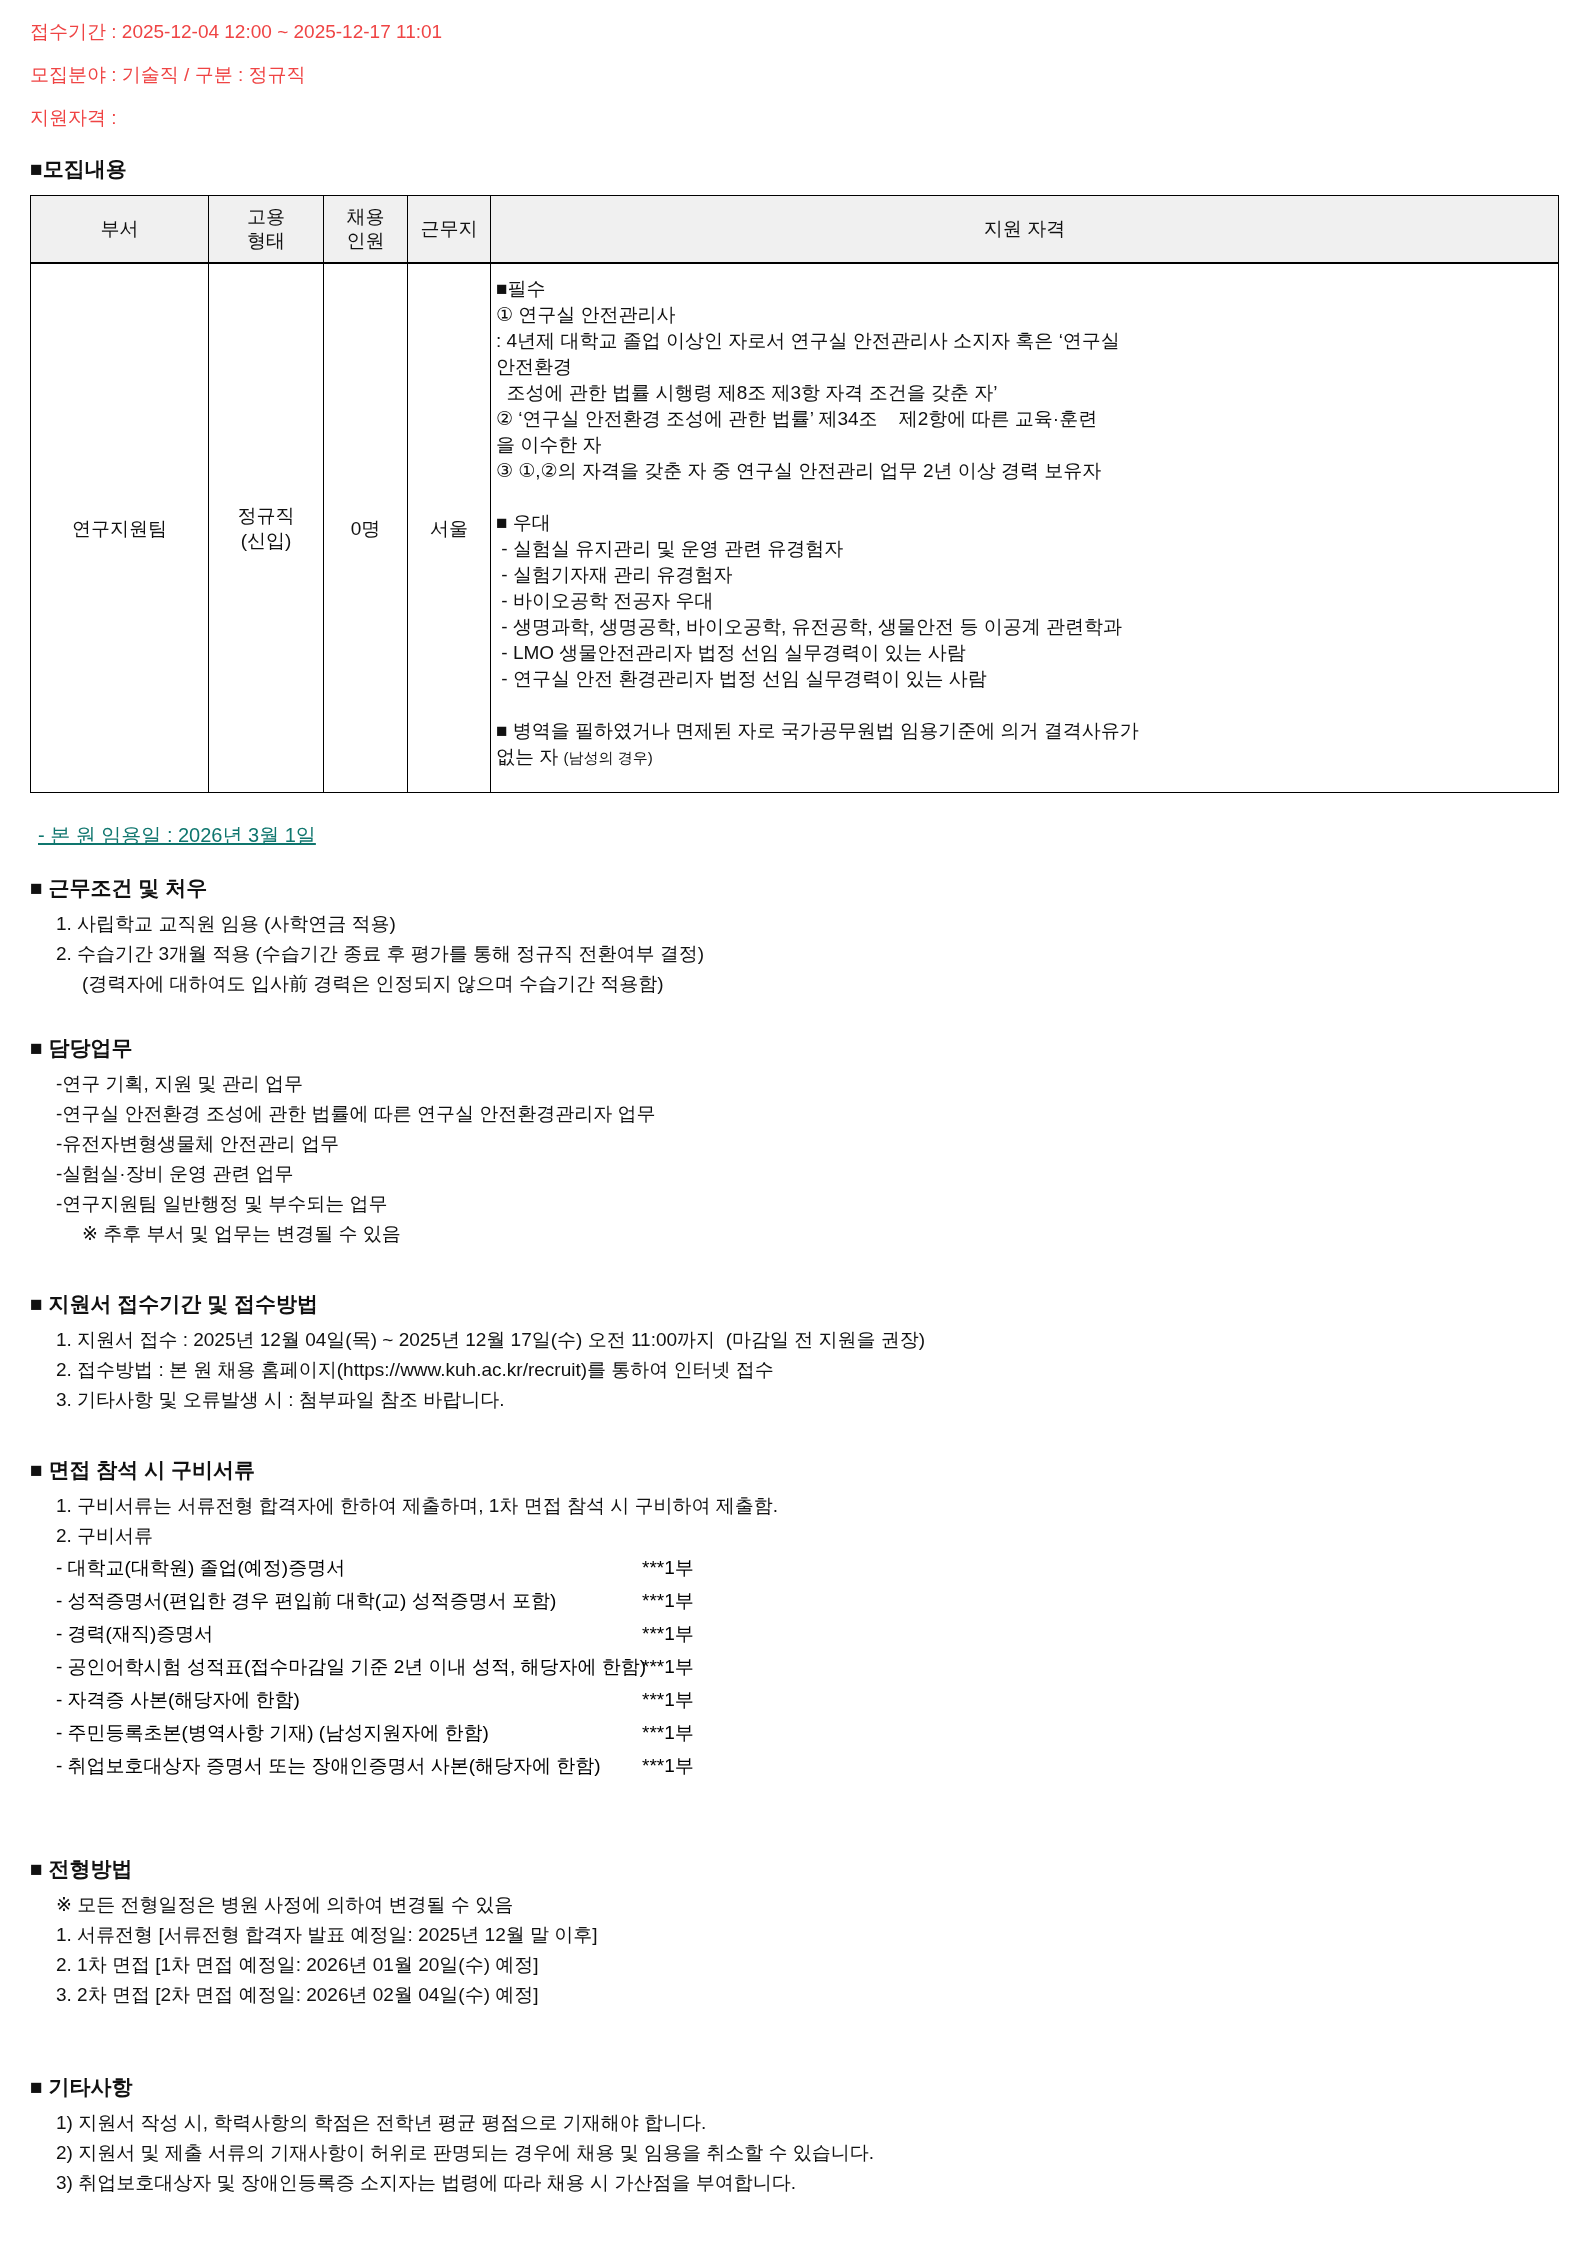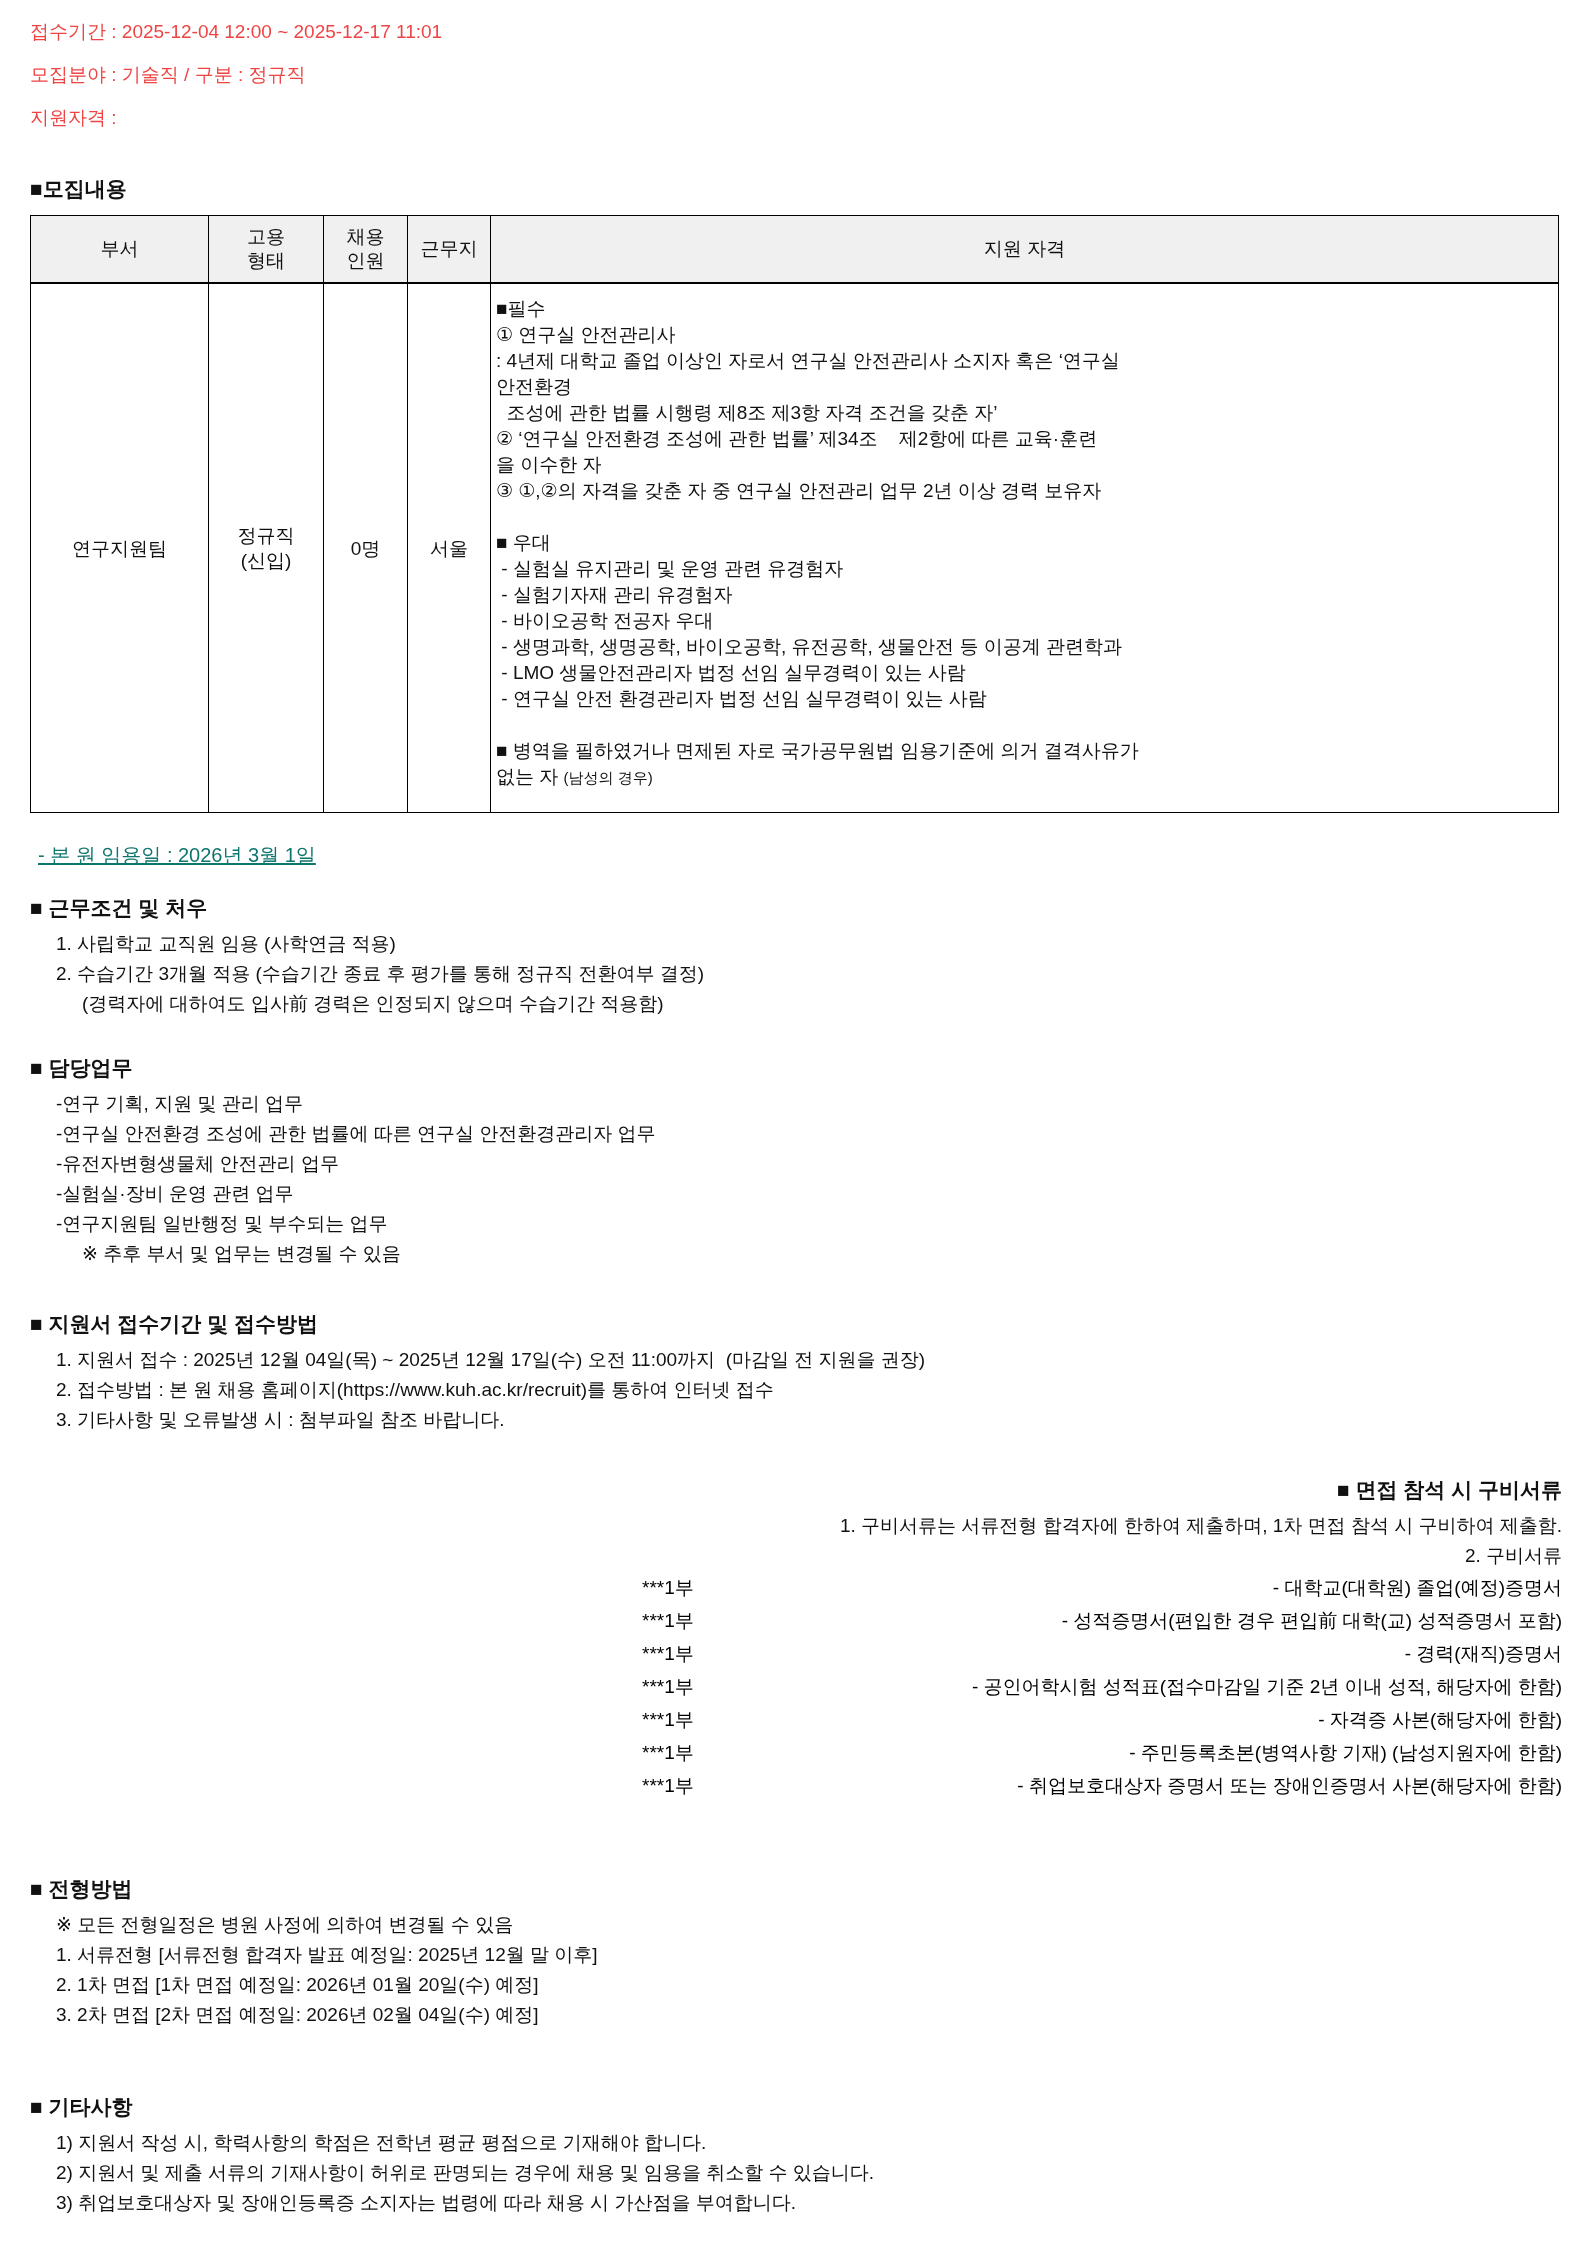--- a/index.html
+++ b/index.html
@@ -28,21 +28,21 @@
 
   
   .sec-title {
     font-size: 21px;
     font-weight: bold;
     color: #111111;
     margin: 0 0 8px 0;
     line-height: 26px;
     white-space: pre-wrap;
   }
-  .main-title { margin-top: 46px; margin-bottom: 13px; }
+  .main-title { margin-top: 26px; margin-bottom: 13px; }
 
   
   table.recruit-table {
     border-collapse: collapse;
     width: 1346px;
     table-layout: fixed;
   }
   .recruit-table th, .recruit-table td {
     border: 1px solid #000000;
     font-size: 19px;
@@ -99,21 +99,21 @@
     font-size: 19px;
     line-height: 30px;
     padding-left: 26px;
     white-space: pre-wrap;
     color: #111111;
   }
   .doc-section .ind2 { padding-left: 52px; }
   #section-work   { margin-top: 28px; }
   #section-duty   { margin-top: 36px; }
   #section-apply  { margin-top: 42px; }
-  #section-docs   { margin-top: 42px; text-align: right; }
+  #section-docs   { margin-top: 42px; }
   #section-steps  { margin-top: 74px; }
   #section-etc    { margin-top: 64px; }
 
   
   .doc-row {
     position: relative;
     font-size: 19px;
     line-height: 33px;
     padding-left: 26px;
     white-space: pre-wrap;

